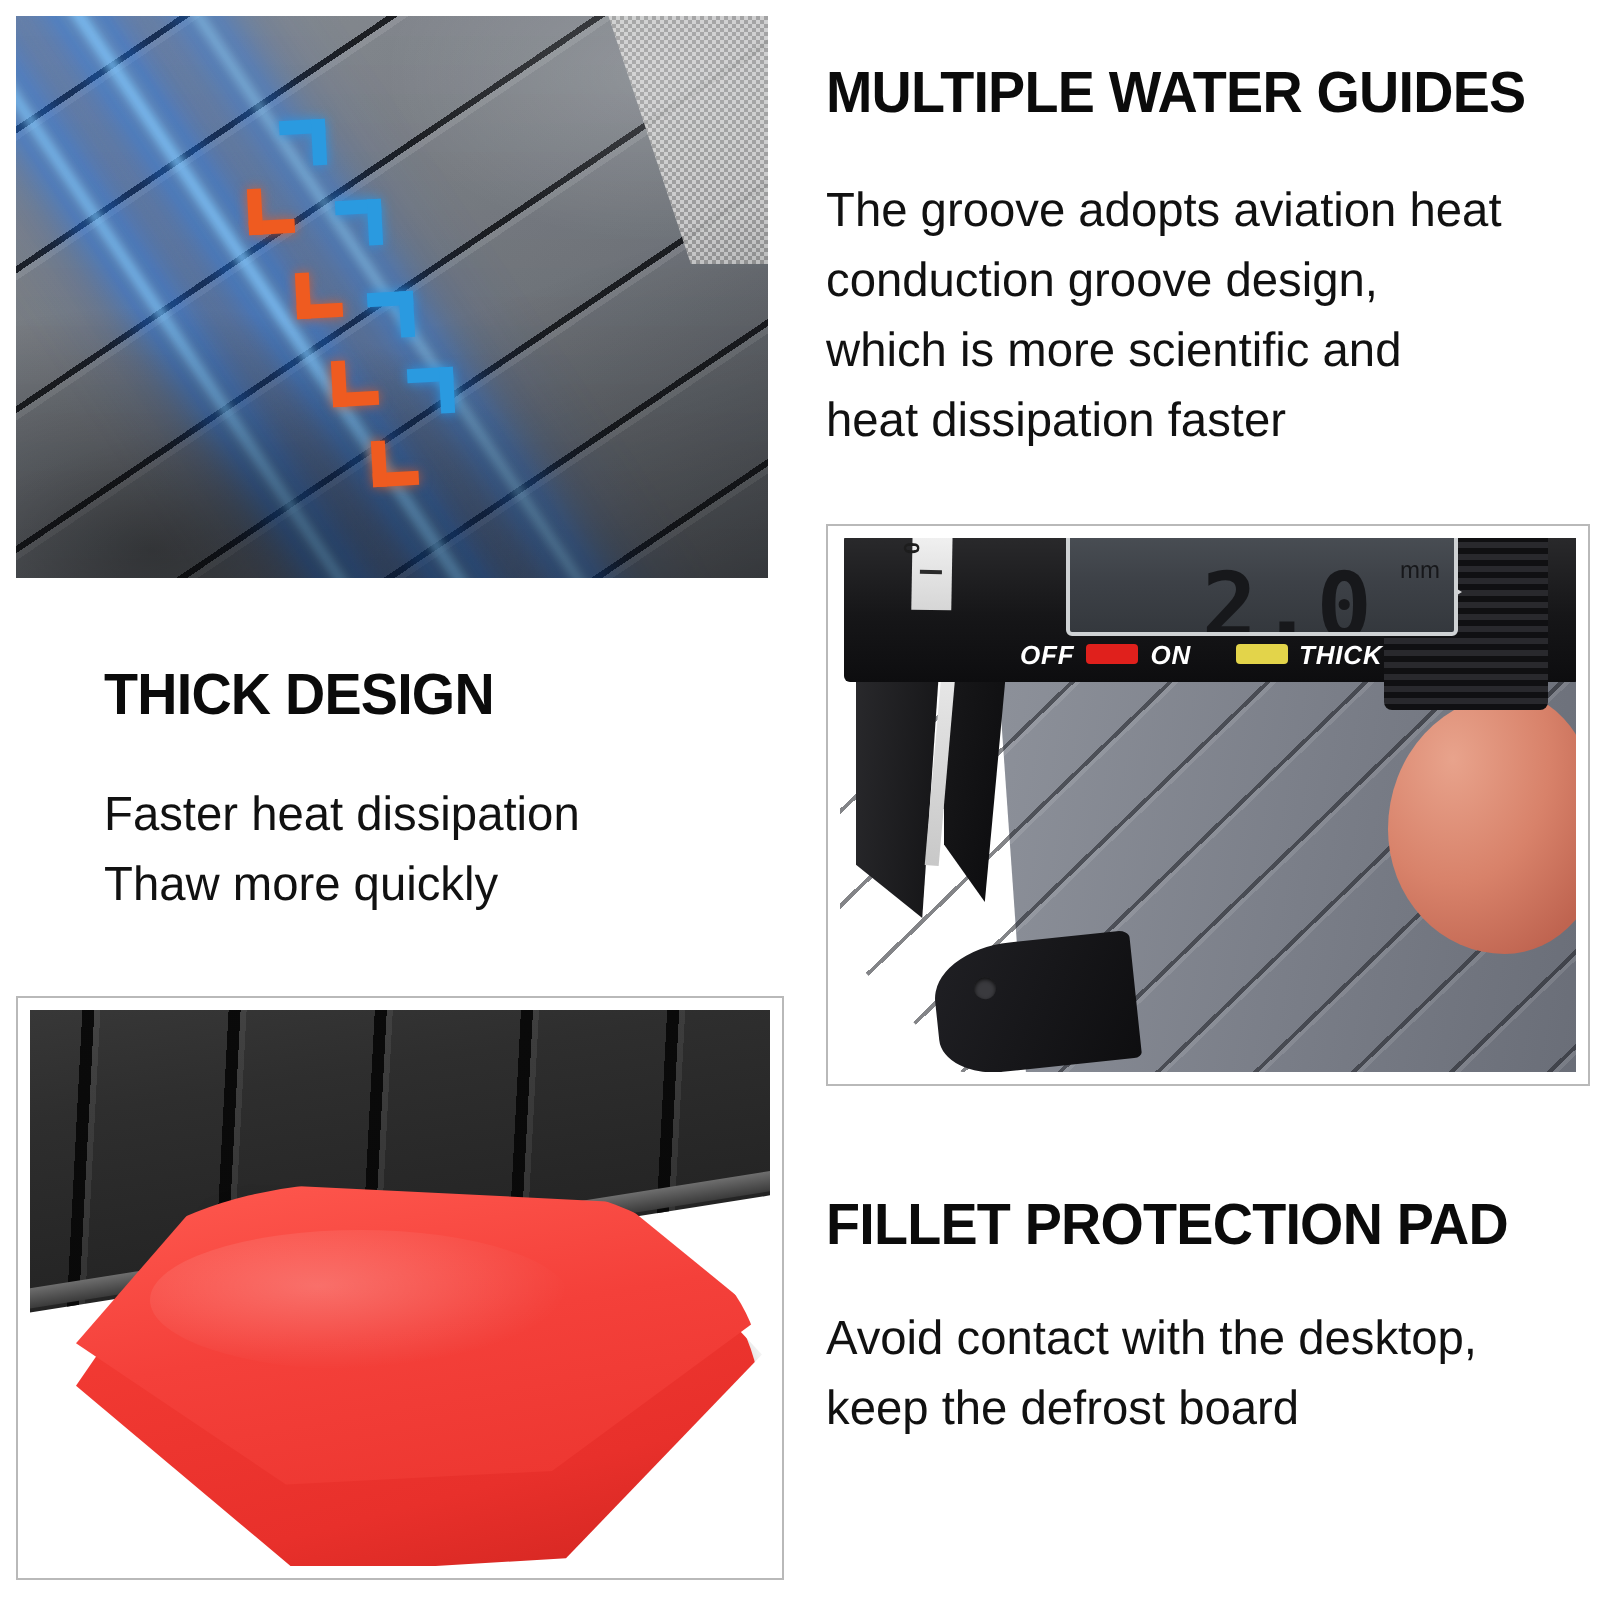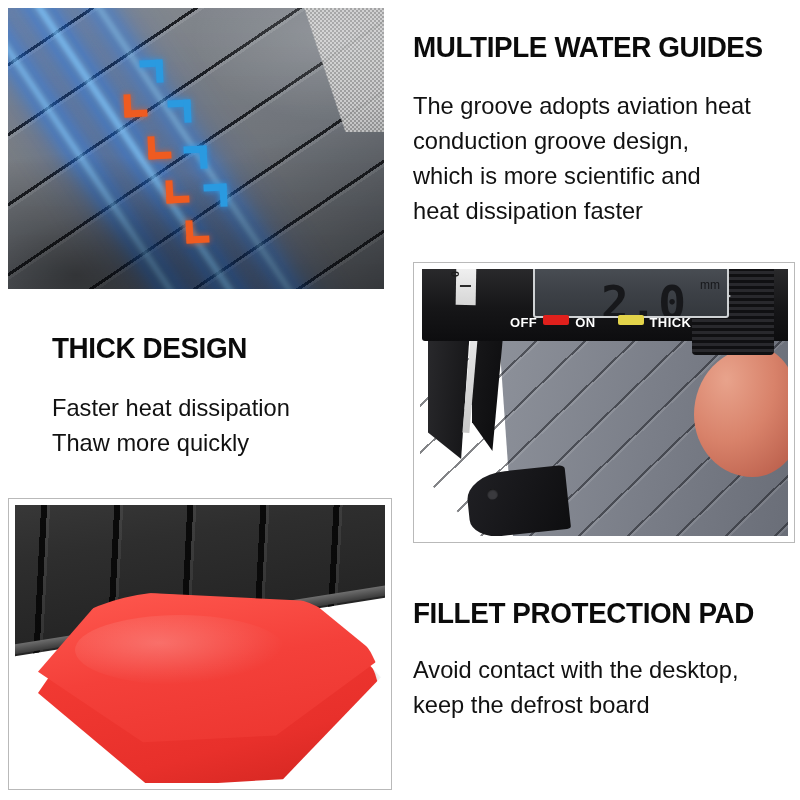--- a/index.html
+++ b/index.html
@@ -168,23 +168,24 @@
     color: #17181b;
     letter-spacing: 1px;
     line-height: 1;
   }
   .cal-unit {
     position: absolute; right: 7px; top: 17px;
     font-size: 12px; font-weight: normal; color: #17181b;
   }
   .cal-ctrl {
     position: absolute; left: 90px; top: 46px; width: 210px; height: 24px;
-    display: flex; align-items: flex-start; gap: 6px;
+    display: flex; align-items: center; gap: 6px;
     font-size: 13px; font-weight: bold; color: #ffffff;
     letter-spacing: .4px;
+    font-style: italic;
   }
   .pill { display: inline-block; width: 26px; height: 10px; border-radius: 2px; }
   .pill.red    { background: #e0201c; }
   .pill.yellow { background: #e3d44a; margin-left: 16px; }
   .cal-thumbgrip {
     position: absolute; left: 272px; top: -6px; width: 82px; height: 92px;
     background:
       repeating-linear-gradient(0deg,#101012 0 3px,#29292d 3px 6px),
       #18181a;
     border-radius: 4px;

